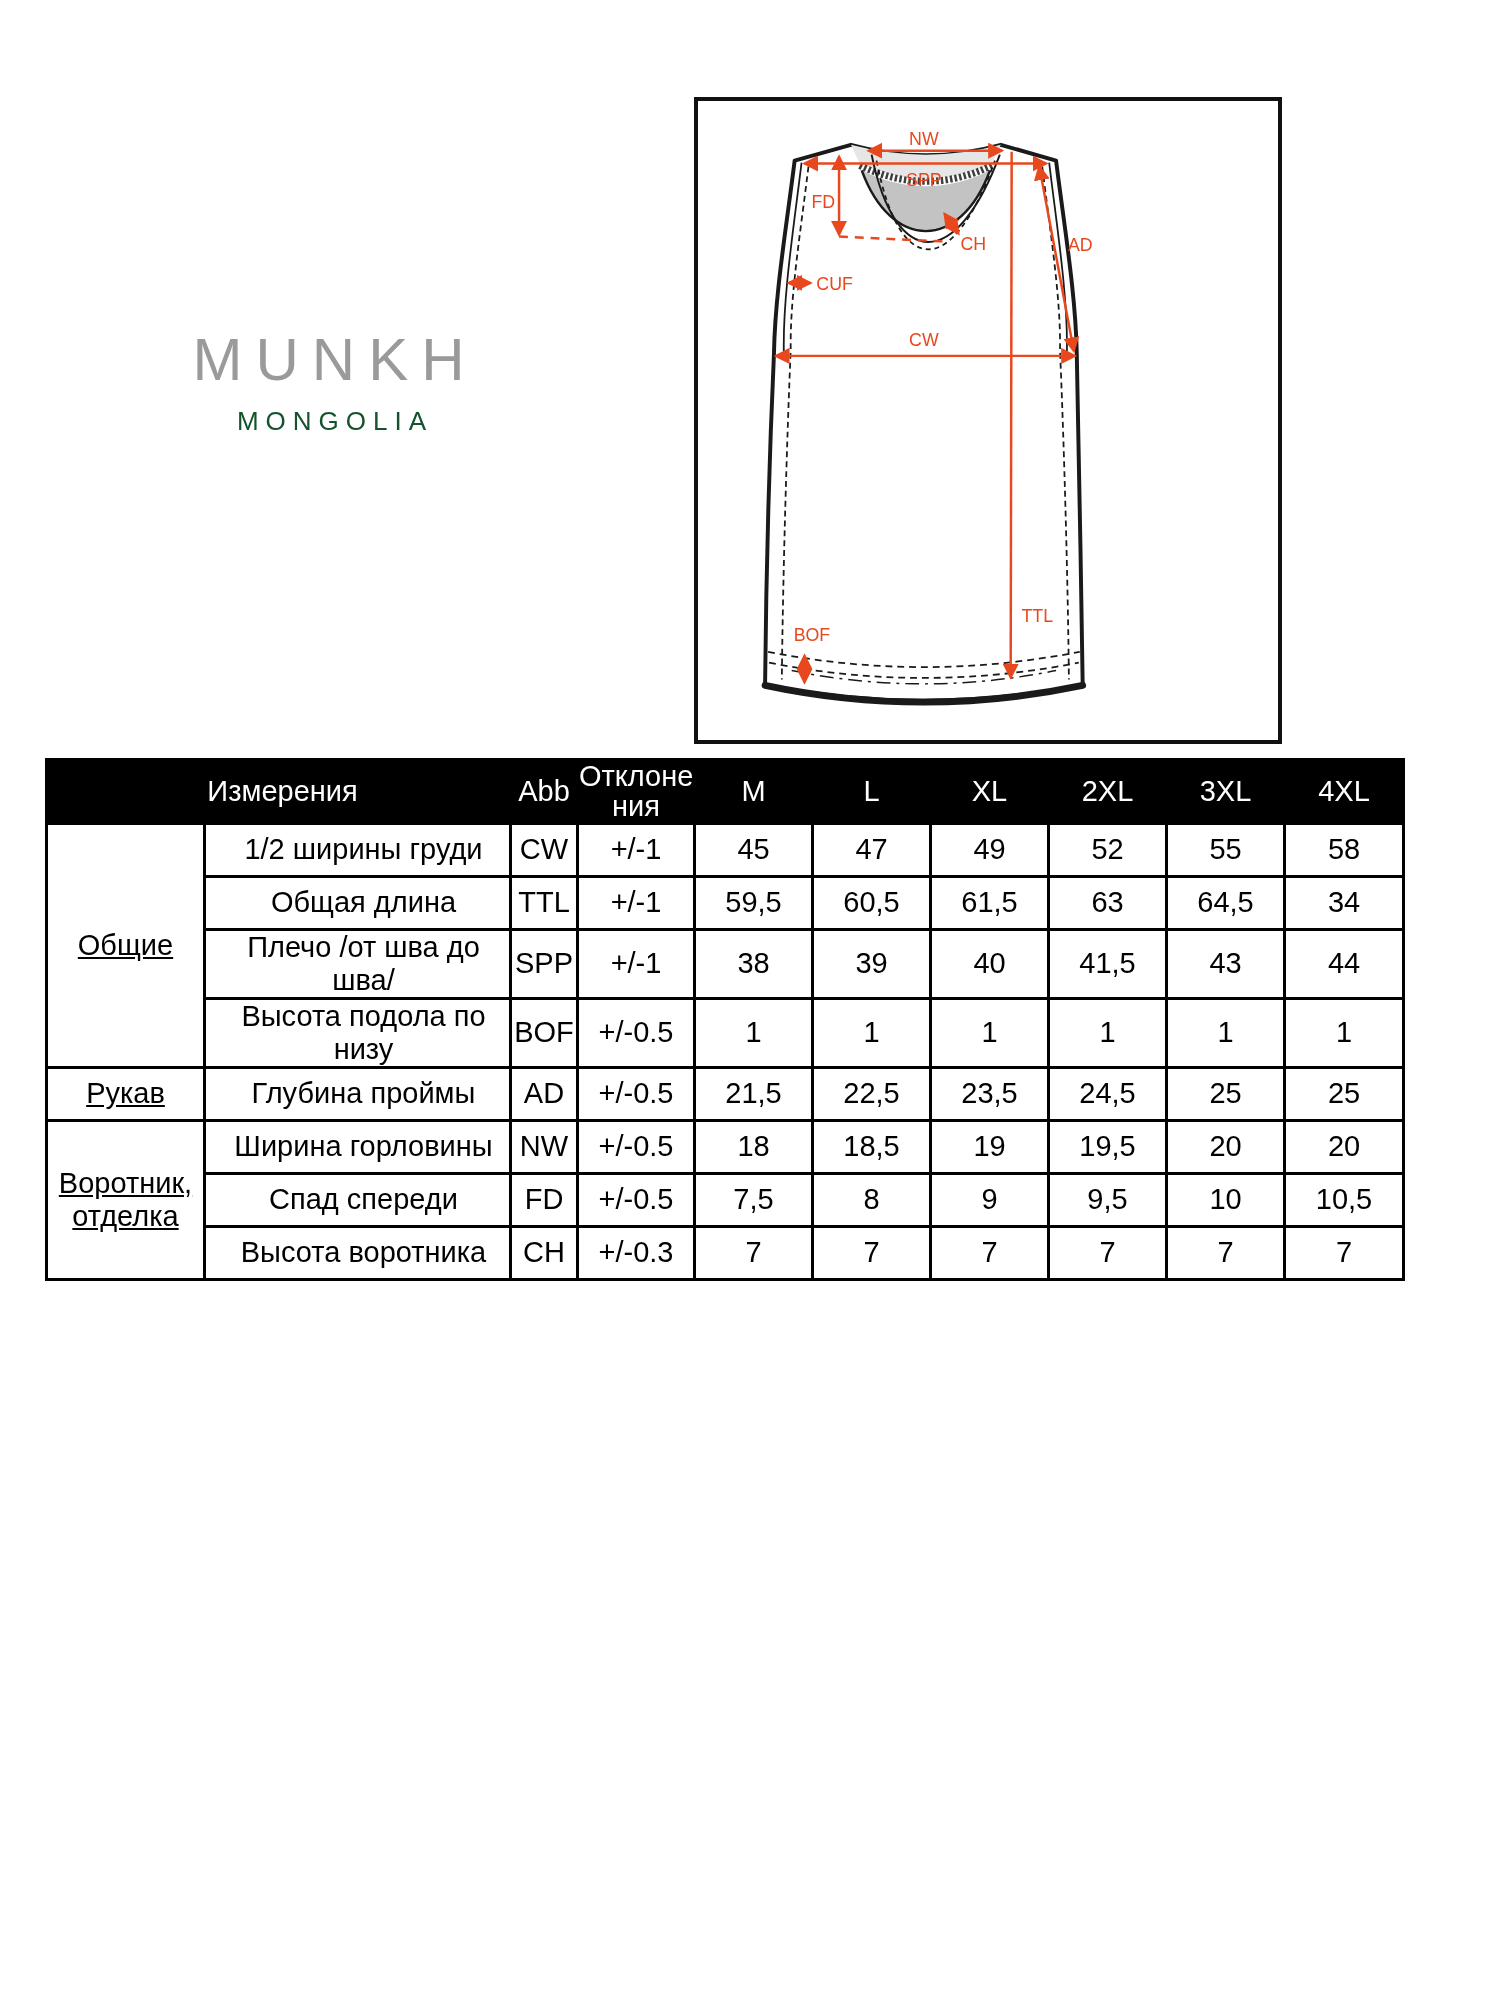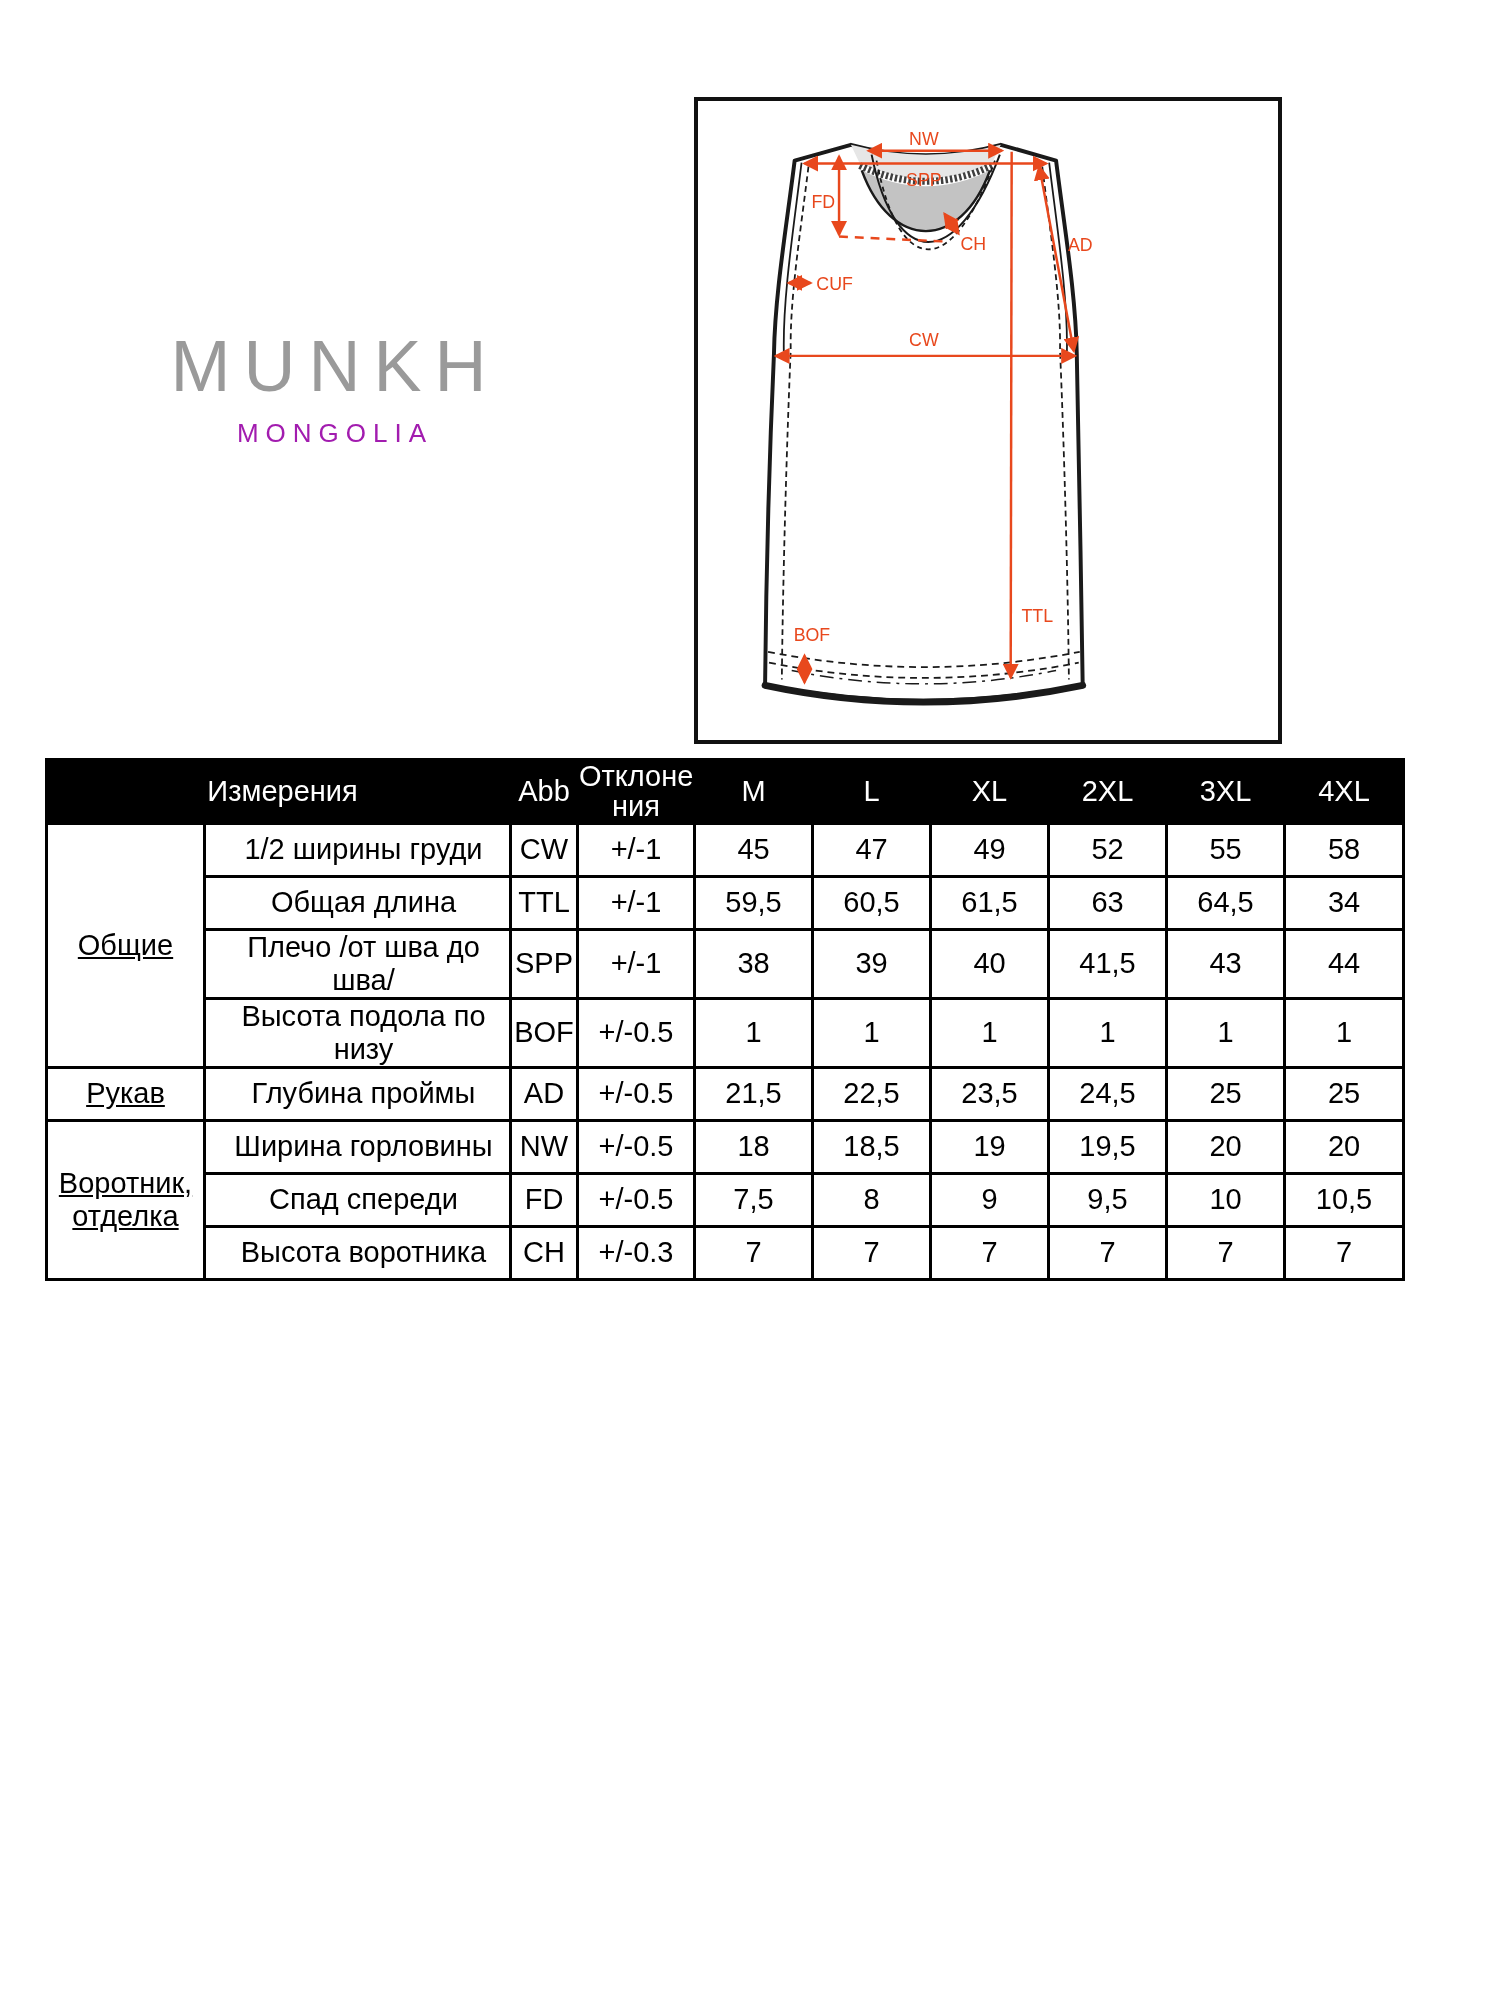--- a/index.html
+++ b/index.html
@@ -5,25 +5,25 @@
   * { margin:0; padding:0; box-sizing:border-box; }
   html,body { background:#fff; }
   .page {
     position:relative; width:1500px; height:2000px; background:#ffffff;
     font-family:"Liberation Sans", sans-serif; color:#000; overflow:hidden;
   }
 
   
   .logo { position:absolute; left:130px; top:330px; width:410px; text-align:center; }
   .brand {
-    font-size:72px; font-weight:200; color:#9a9a9a;
+    font-size:60px; font-weight:200; color:#9a9a9a;
     letter-spacing:13px; line-height:1; white-space:nowrap;
   }
   .brand-sub {
-    margin-top:16px; font-size:26px; font-weight:400; color:#a21caf;
+    margin-top:16px; font-size:26px; font-weight:400; color:#14532d;
     letter-spacing:7px; white-space:nowrap;
   }
 
   
   .diagram {
     position:absolute; left:694px; top:97px; width:588px; height:647px;
     border:4px solid #111; background:#fff;
   }
   .diagram svg { display:block; width:100%; height:100%; }
   .ann-text { font-family:"Liberation Sans", sans-serif; font-size:18px; }

